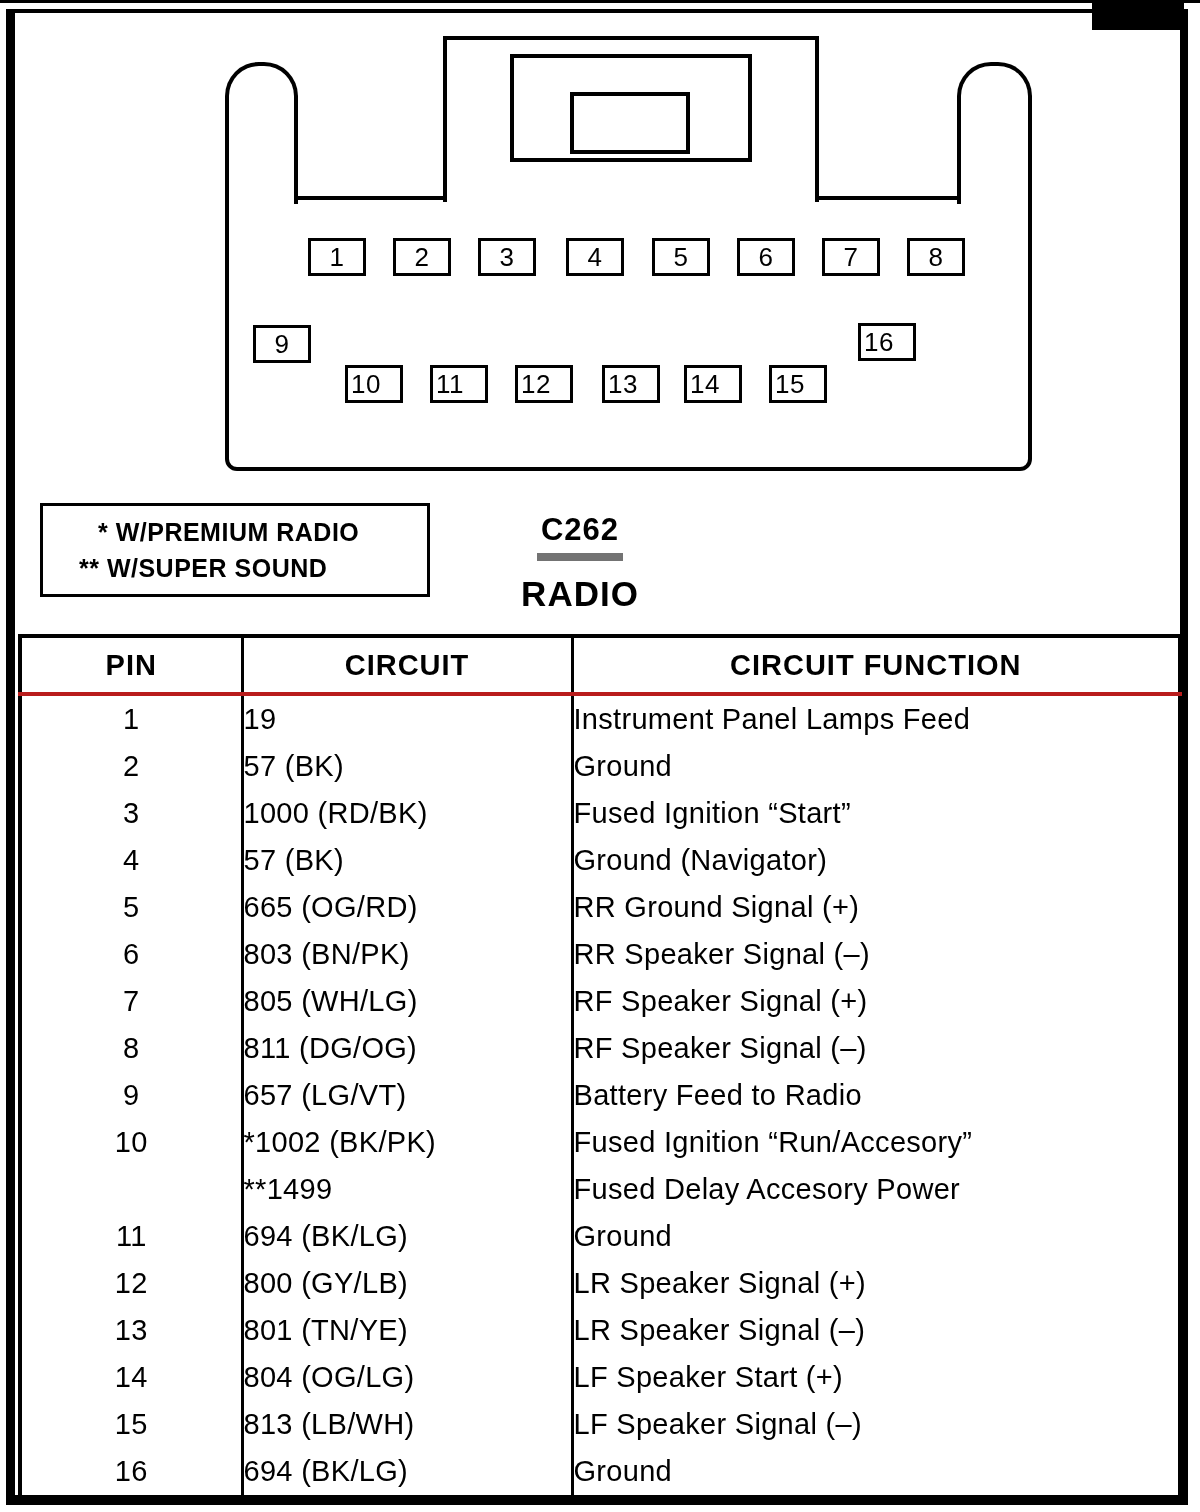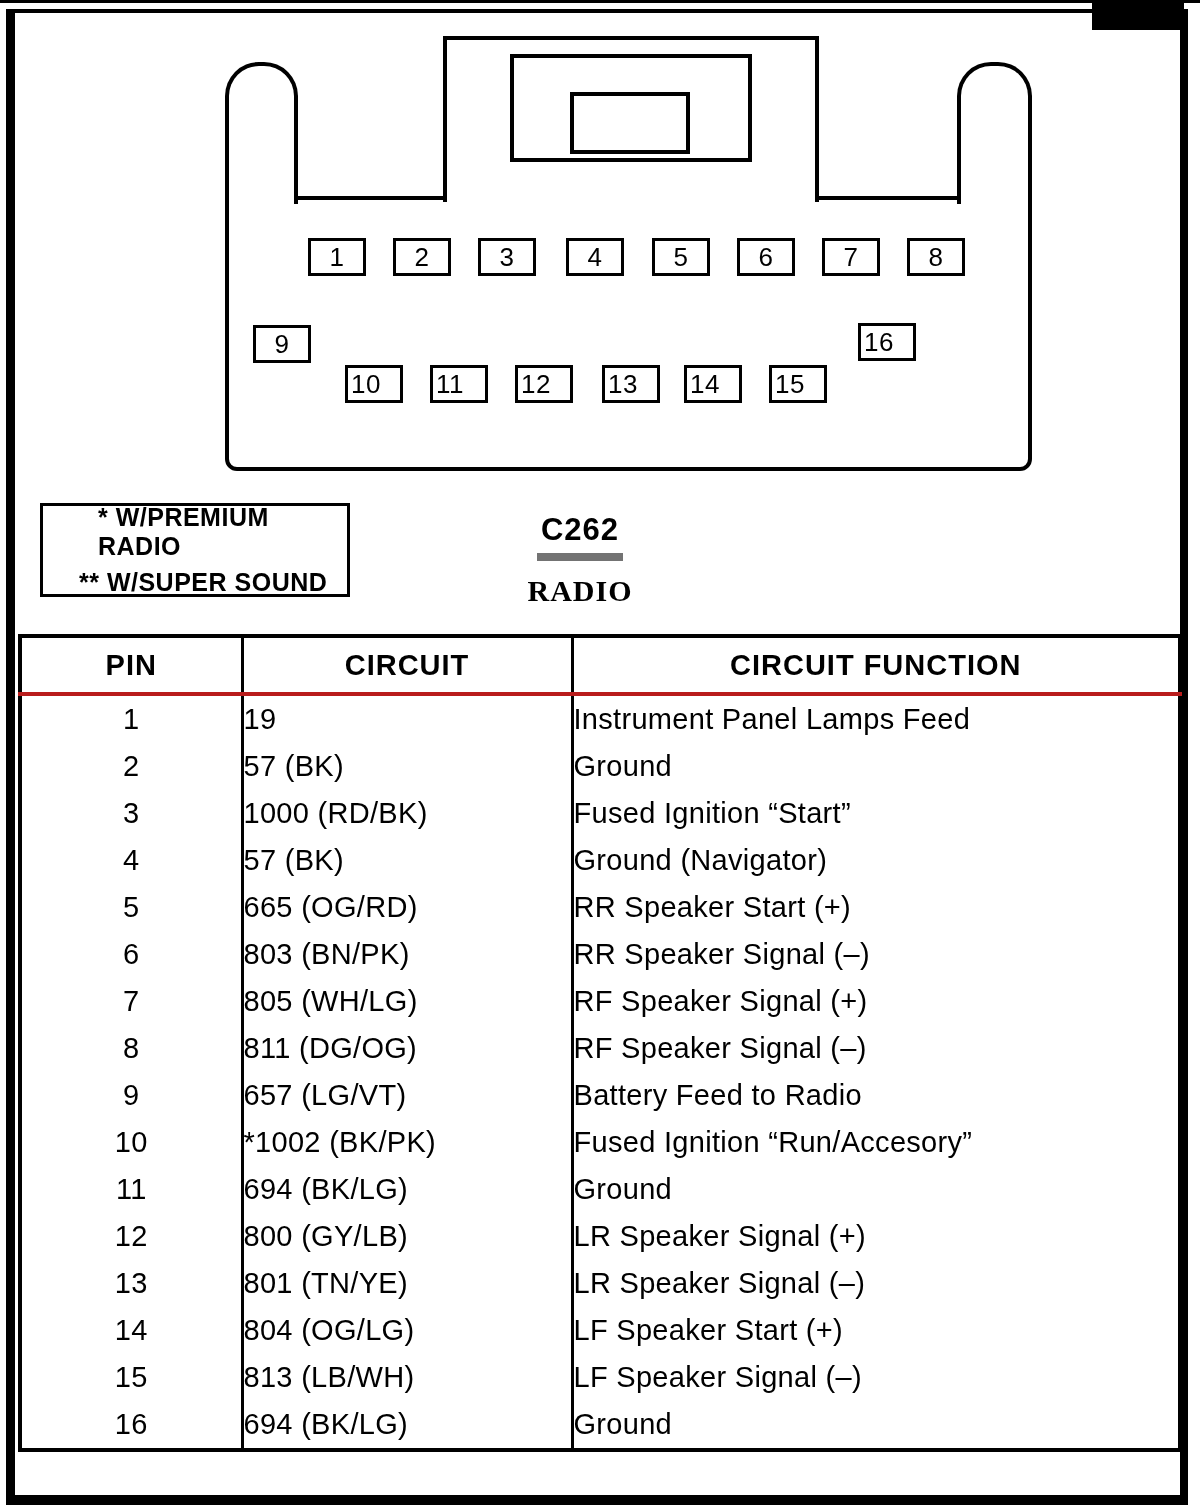--- a/index.html
+++ b/index.html
@@ -24,30 +24,30 @@
   .latch-inner{left:570px;top:92px;width:120px;height:62px;z-index:4;}
   .pin-layer{position:absolute;inset:0;z-index:5;}
   .pin-box{
     position:absolute;width:58px;height:38px;box-sizing:border-box;
     border:3px solid #000;background:#fff;font-size:26px;
     display:flex;align-items:center;justify-content:center;letter-spacing:.5px;
   }
   .pin-box.two{justify-content:flex-start;padding-left:3px;}
   
   .legend{
-    position:absolute;left:40px;top:503px;width:310px;height:94px;
+    position:absolute;left:40px;top:503px;width:390px;height:94px;
     box-sizing:border-box;border:3px solid #000;background:#fff;
     font-weight:bold;font-size:25px;letter-spacing:.5px;
     display:flex;flex-direction:column;justify-content:center;gap:7px;
   }
   .legend .l1{padding-left:55px;}
   .legend .l2{padding-left:36px;}
   .cid{position:absolute;left:500px;top:512px;width:160px;text-align:center;font-weight:bold;font-size:31px;letter-spacing:1px;}
   .cid span{display:inline-block;border-bottom:8px solid #737373;padding:0 4px 5px 4px;}
-  .cname{position:absolute;left:500px;top:574px;width:160px;text-align:center;font-weight:bold;font-size:30px;letter-spacing:1px;font-family:Liberation Serif, serif;}
+  .cname{position:absolute;left:500px;top:574px;width:160px;text-align:center;font-weight:bold;font-size:35px;letter-spacing:1px;}
   
   table.pinout{
     position:absolute;left:18px;top:634px;width:1164px;
     border-collapse:collapse;table-layout:fixed;background:#fff;
   }
   table.pinout, table.pinout th, table.pinout td{border-color:#000;}
   table.pinout{border:4px solid #000;}
   table.pinout th{
     height:54px;font-size:29px;font-weight:bold;letter-spacing:1px;
     border-bottom:4px solid #b91c1c;text-align:center;padding:0;
@@ -137,21 +137,21 @@
           <td class="c2">Fused Ignition “Start”</td>
         </tr>
         <tr>
           <td class="c0">4</td>
           <td class="c1">57 (BK)</td>
           <td class="c2">Ground (Navigator)</td>
         </tr>
         <tr>
           <td class="c0">5</td>
           <td class="c1">665 (OG/RD)</td>
-          <td class="c2">RR Speaker Start (+)</td>
+          <td class="c2">RR Ground Signal (+)</td>
         </tr>
         <tr>
           <td class="c0">6</td>
           <td class="c1">803 (BN/PK)</td>
           <td class="c2">RR Speaker Signal (–)</td>
         </tr>
         <tr>
           <td class="c0">7</td>
           <td class="c1">805 (WH/LG)</td>
           <td class="c2">RF Speaker Signal (+)</td>
@@ -165,20 +165,25 @@
           <td class="c0">9</td>
           <td class="c1">657 (LG/VT)</td>
           <td class="c2">Battery Feed to Radio</td>
         </tr>
         <tr>
           <td class="c0">10</td>
           <td class="c1">*1002 (BK/PK)</td>
           <td class="c2">Fused Ignition “Run/Accesory”</td>
         </tr>
         <tr>
+          <td class="c0"></td>
+          <td class="c1">**1499</td>
+          <td class="c2">Fused Delay Accesory Power</td>
+        </tr>
+        <tr>
           <td class="c0">11</td>
           <td class="c1">694 (BK/LG)</td>
           <td class="c2">Ground</td>
         </tr>
         <tr>
           <td class="c0">12</td>
           <td class="c1">800 (GY/LB)</td>
           <td class="c2">LR Speaker Signal (+)</td>
         </tr>
         <tr>

